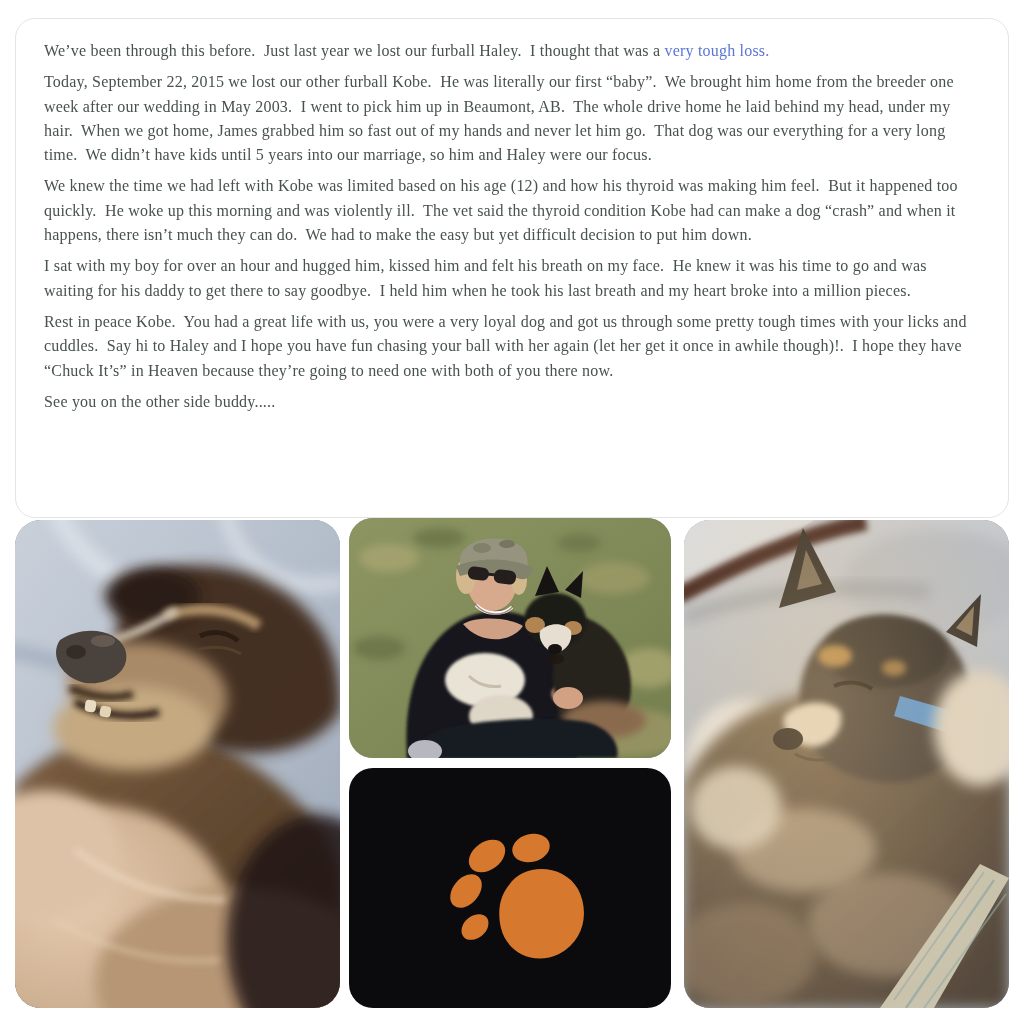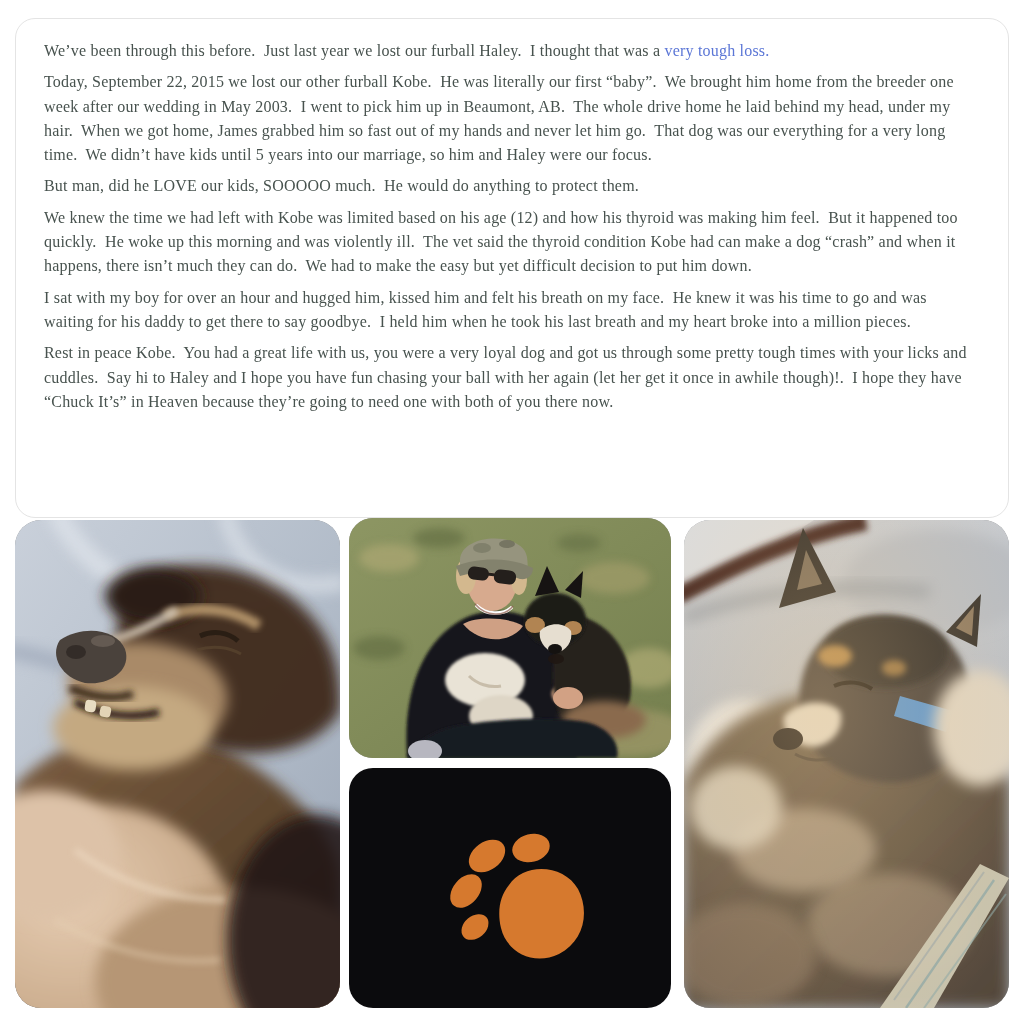--- a/index.html
+++ b/index.html
@@ -21,24 +21,24 @@
             align-items:center;justify-content:center;}
   .paw-tile svg{width:100%;height:100%;display:block;}
   .photo-right{left:684px;top:520px;width:325px;height:488px;border-radius:26px;}
 </style>
 </head>
 <body>
 
 <div class="card">
   <p><span>We’ve been through this before.  Just last year we lost our furball Haley.  I thought that was a </span><a>very tough loss.</a></p>
   <p>Today, September 22, 2015 we lost our other furball Kobe.  He was literally our first “baby”.  We brought him home from the breeder one week after our wedding in May 2003.  I went to pick him up in Beaumont, AB.  The whole drive home he laid behind my head, under my hair.  When we got home, James grabbed him so fast out of my hands and never let him go.  That dog was our everything for a very long time.  We didn’t have kids until 5 years into our marriage, so him and Haley were our focus.</p>
-  <p>But man, did he LOVE our kids, SOOOOO much.  He would do anything to protect them.</p>
   <p>We knew the time we had left with Kobe was limited based on his age (12) and how his thyroid was making him feel.  But it happened too quickly.  He woke up this morning and was violently ill.  The vet said the thyroid condition Kobe had can make a dog “crash” and when it happens, there isn’t much they can do.  We had to make the easy but yet difficult decision to put him down.</p>
   <p>I sat with my boy for over an hour and hugged him, kissed him and felt his breath on my face.  He knew it was his time to go and was waiting for his daddy to get there to say goodbye.  I held him when he took his last breath and my heart broke into a million pieces.</p>
   <p>Rest in peace Kobe.  You had a great life with us, you were a very loyal dog and got us through some pretty tough times with your licks and cuddles.  Say hi to Haley and I hope you have fun chasing your ball with her again (let her get it once in awhile though)!.  I hope they have “Chuck It’s” in Heaven because they’re going to need one with both of you there now.</p>
+  <p>See you on the other side buddy.....</p>
 </div>
 
 <div class="ph photo-left">
 <svg viewBox="0 0 325 488" preserveAspectRatio="none">
   <defs>
     <linearGradient id="blk" x1="0" y1="0" x2="1" y2="1">
       <stop offset="0" stop-color="#c9d0da"></stop>
           <stop offset=".55" stop-color="#b2bcc9"></stop>
           <stop offset="1" stop-color="#9aa5b5"></stop>
     </linearGradient>

